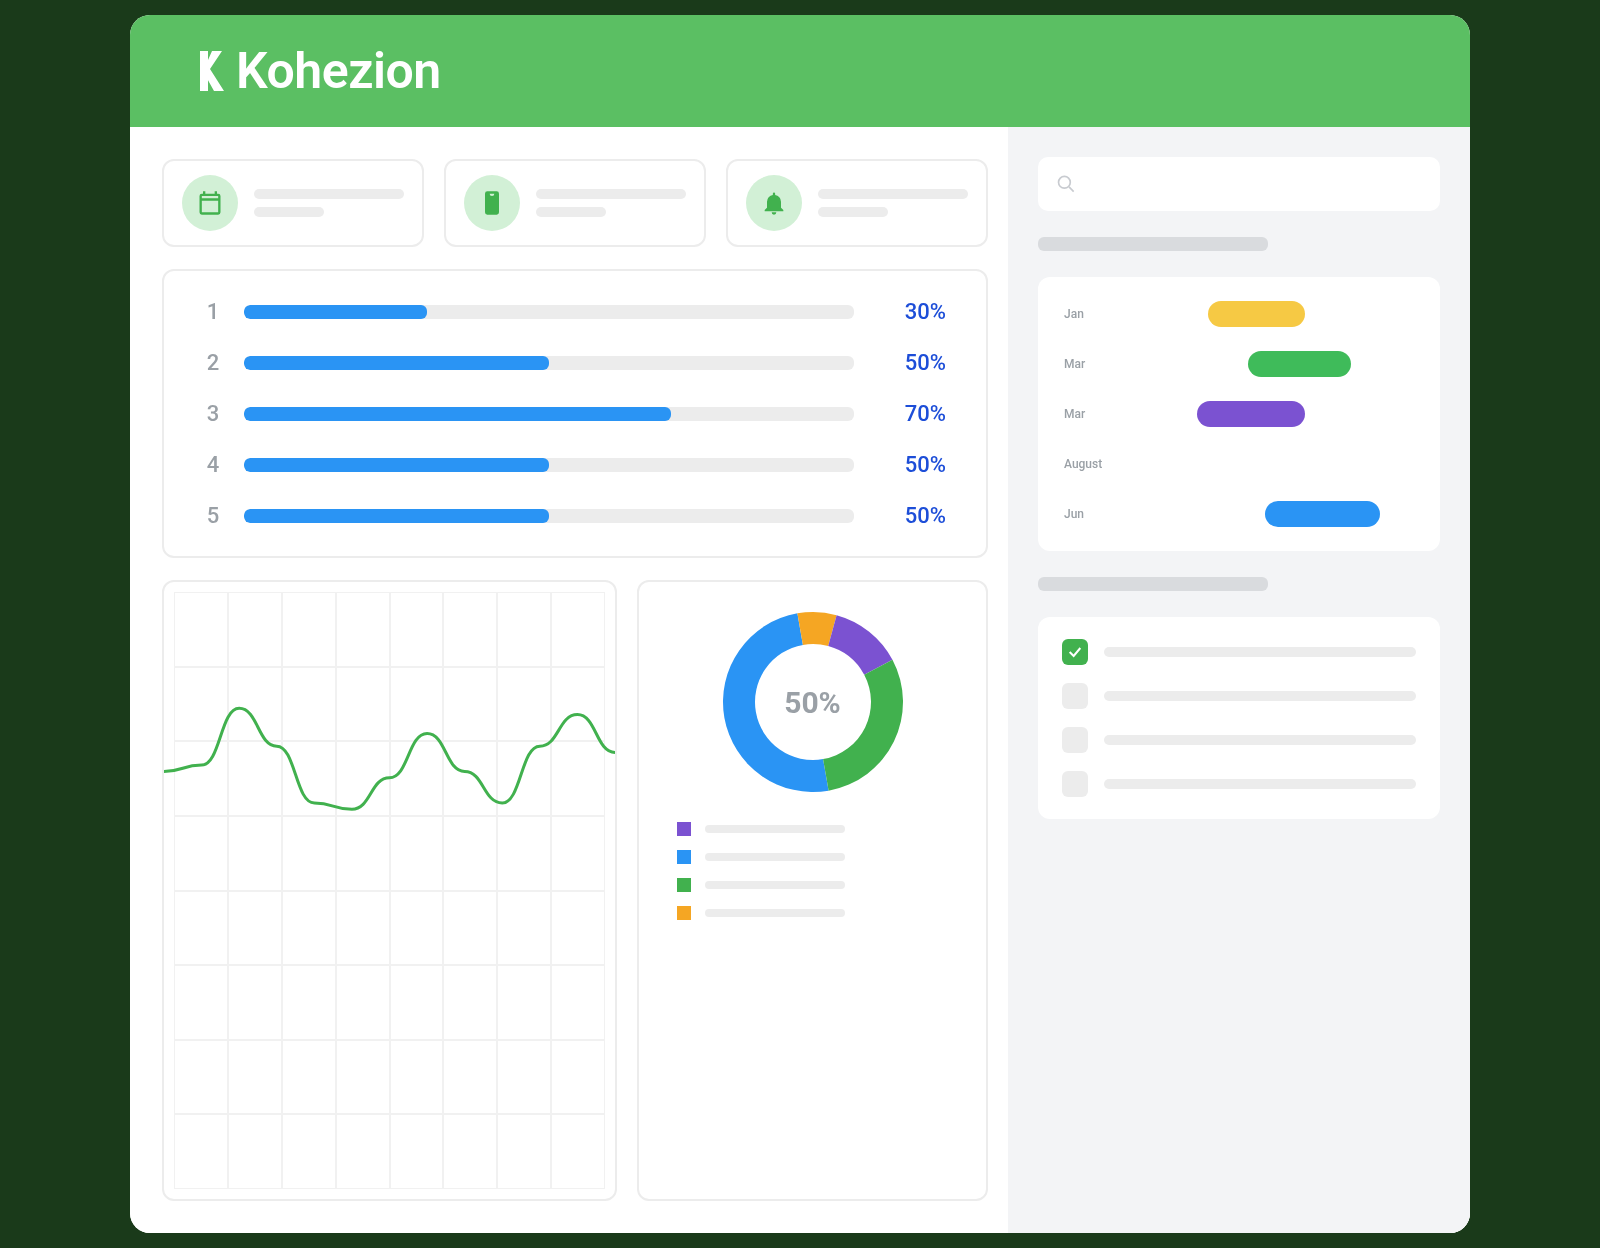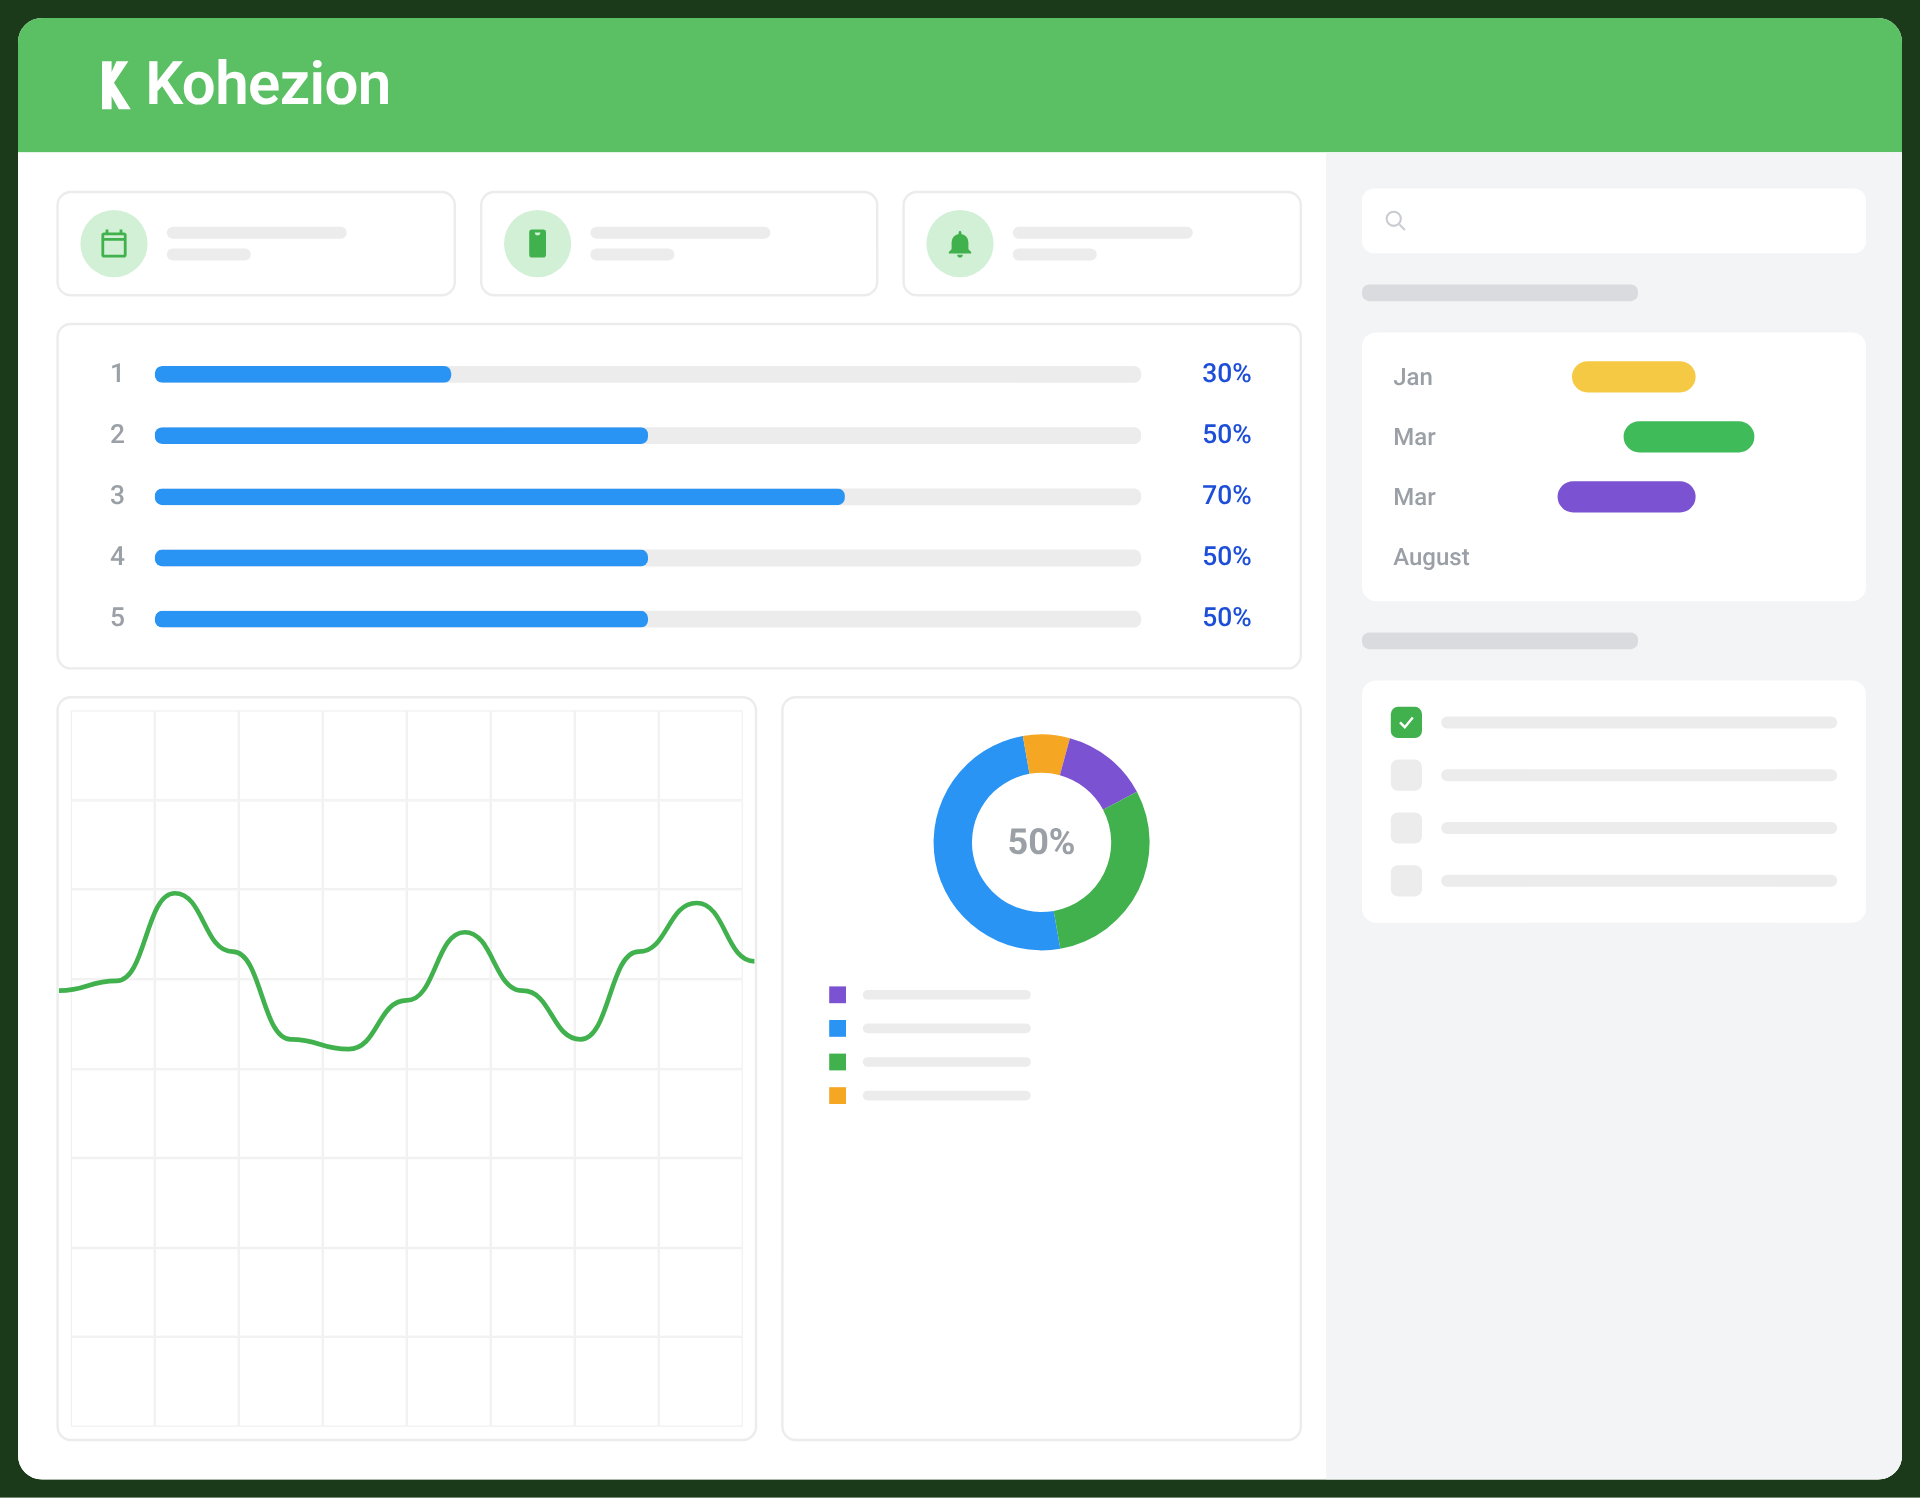--- a/index.html
+++ b/index.html
@@ -5,21 +5,21 @@
   * { box-sizing: border-box; margin: 0; padding: 0; }
   body {
     font-family: -apple-system, BlinkMacSystemFont, "Segoe UI", Roboto, sans-serif;
     background: #1a3a1a;
     padding: 15px;
   }
   .window {
     background: #fff;
     border-radius: 20px;
     overflow: hidden;
-    width: 1570px;
+    width: 1340px;
     height: 1218px;
     margin: 0 auto;
     display: flex;
     flex-direction: column;
   }
   .header {
     background: #5cb85c;
     background: #5bbf63;
     height: 112px;
     display: flex;
@@ -113,21 +113,21 @@
   }
   .search svg { width: 22px; height: 22px; stroke: #c8cbd0; fill: none; stroke-width: 2; }
   .search input { border: none; outline: none; font-size: 18px; width: 100%; background: transparent; }
   .section-label { background: #d9dbde; border-radius: 6px; height: 14px; width: 230px; }
 
   .gantt {
     background: #fff; border-radius: 12px; padding: 24px 26px;
     display: flex; flex-direction: column; gap: 24px;
   }
   .gantt-row { display: flex; align-items: center; gap: 16px; position: relative; height: 26px; }
-  .gantt-label { width: 48px; color: #9aa0a6; font-size: 20px; font-weight: 500; }
+  .gantt-label { width: 48px; color: #9aa0a6; font-size: 12px; font-weight: 500; }
   .gantt-track { flex: 1; position: relative; height: 26px; }
   .gantt-bar { position: absolute; height: 26px; border-radius: 14px; top: 0; }
 
   .checklist {
     background: #fff; border-radius: 12px; padding: 22px 24px;
     display: flex; flex-direction: column; gap: 18px;
   }
   .check-row { display: flex; align-items: center; gap: 16px; }
   .check-box { width: 26px; height: 26px; border-radius: 6px; background: #ececec; flex-shrink: 0; display: flex; align-items: center; justify-content: center; }
   .check-box.checked { background: #41b14e; }
@@ -356,20 +356,26 @@
           <div class="gantt-row">
             <div class="gantt-label">Mar</div>
             <div class="gantt-track">
               <div class="gantt-bar" style="left:24%;width:38%;background:#7b52d1"></div>
             </div>
           </div>
           <div class="gantt-row">
             <div class="gantt-label">August</div>
             <div class="gantt-track"></div>
           </div>
+          <div class="gantt-row">
+            <div class="gantt-label">Jun</div>
+            <div class="gantt-track">
+              <div class="gantt-bar" style="left:48%;width:40%;background:#2a94f4"></div>
+            </div>
+          </div>
         </div>
 
       <div class="section-label"></div>
 
       <div class="checklist" id="checklist-panel">
           <div class="check-row">
             <div class="check-box checked">
               <svg viewBox="0 0 24 24">
                 <polyline points="4 12 10 18 20 6"></polyline>
               </svg>

